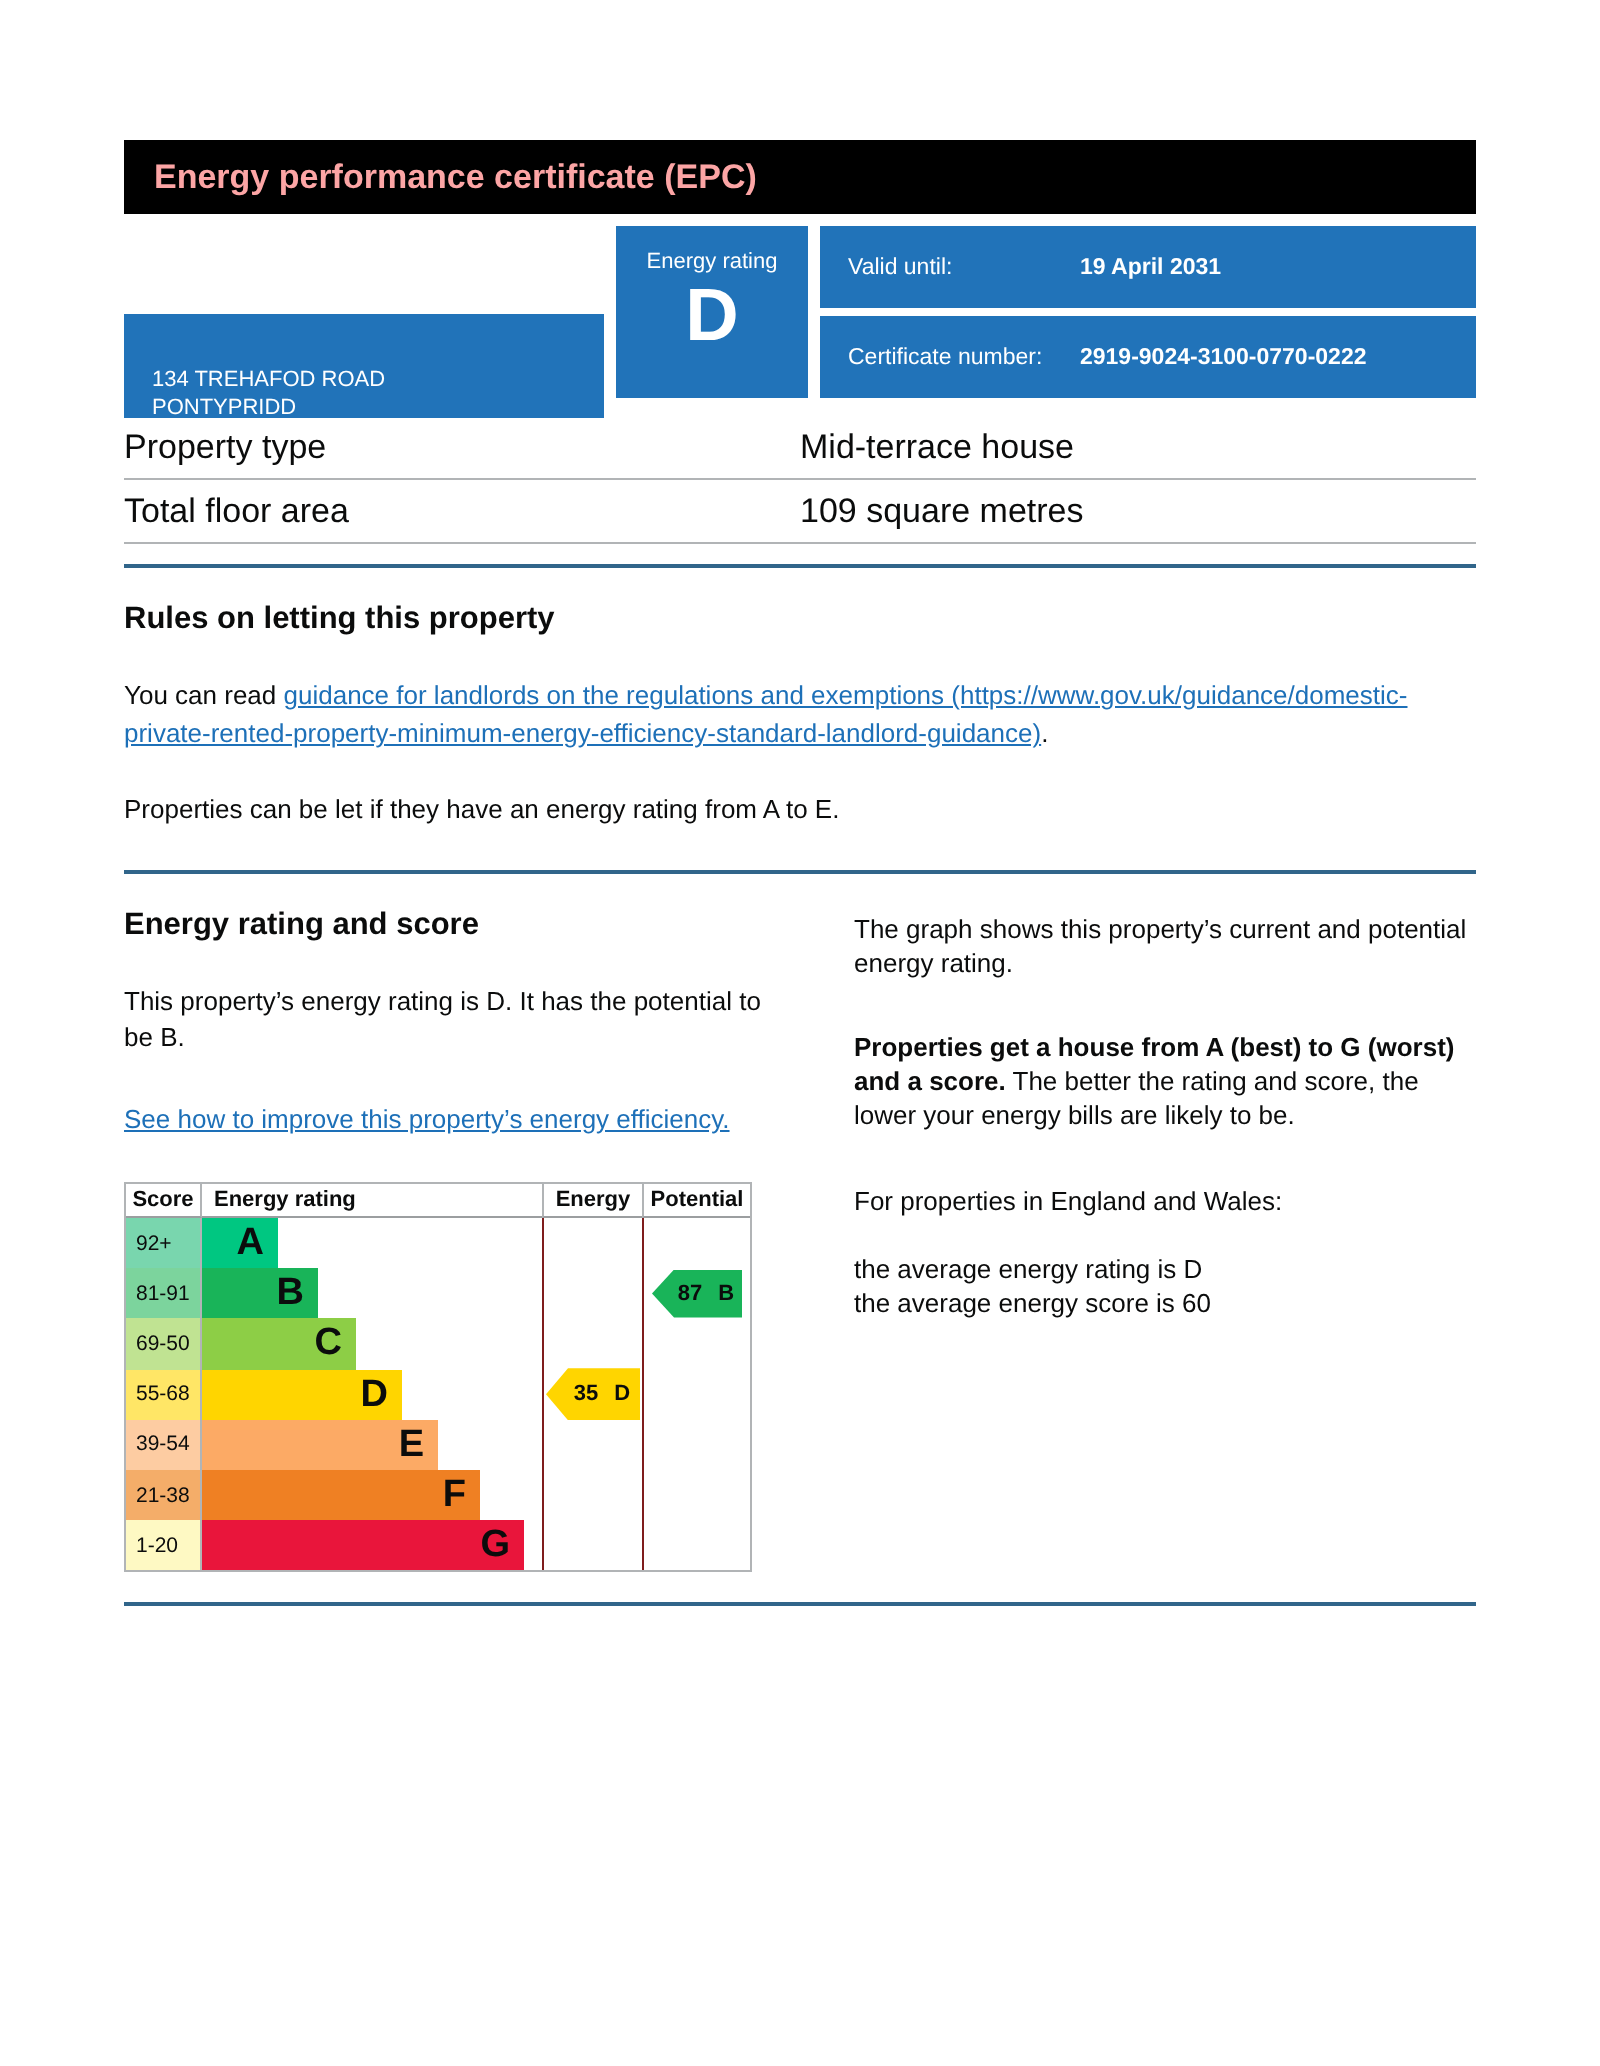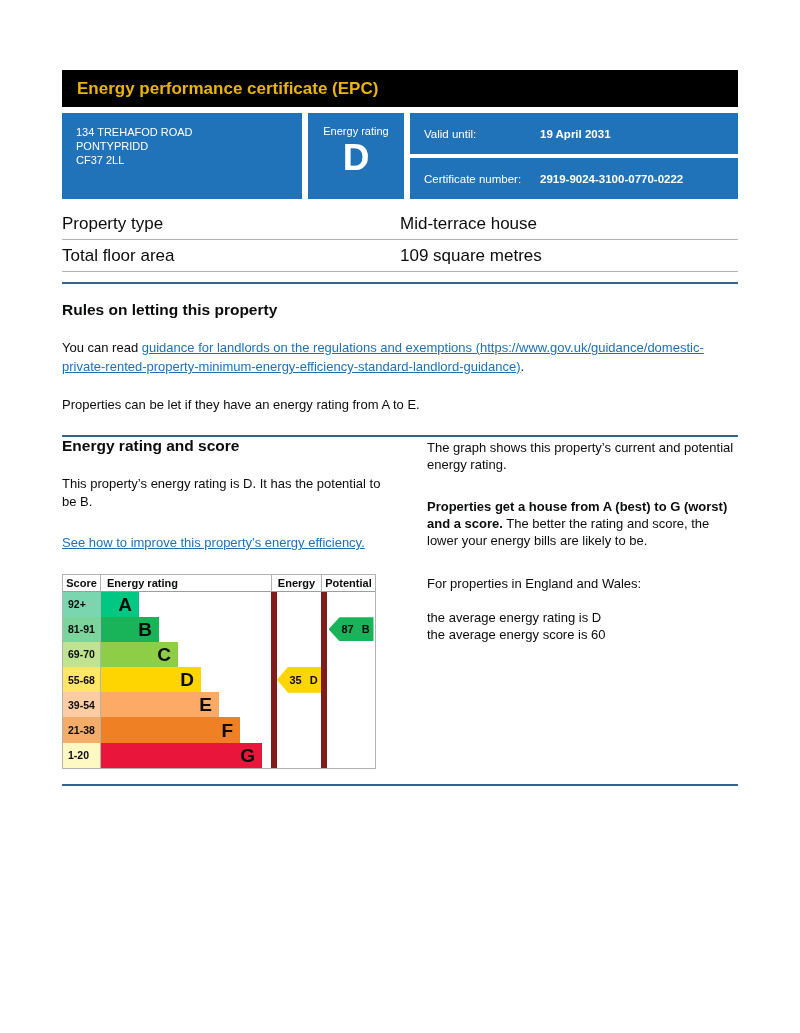--- a/index.html
+++ b/index.html
@@ -7,30 +7,30 @@
   body {
     width:800px; height:1033px;
     font-family:"Liberation Sans", sans-serif;
     color:#0b0c0c;
     position:relative;
   }
   .page { position:absolute; left:62px; top:70px; width:676px; }
 
   
   .title-bar {
-    background:#000; color:#eab308;
+    background:#000; color:#fca5a5;
     height:37px; line-height:37px;
     padding-left:15px;
     font-size:17px; font-weight:bold;
   }
 
   
   .summary { display:flex; gap:6px; margin-top:6px; height:86px; }
   .blue-box { background:#2173b9; color:#fff; }
-  .address-box { width:240px; padding:12px 14px; font-size:11px; line-height:14px; }
+  .address-box { width:240px; padding:26px 14px; font-size:11px; line-height:14px;margin-top:44px; }
   .rating-box { width:96px; text-align:center; padding-top:12px; }
   .rating-box .rating-label { font-size:11px; }
   .rating-box .rating-letter { font-size:37px; font-weight:bold; line-height:42px; }
   .validity { flex:1; display:flex; flex-direction:column; gap:4px; }
   .validity-row { flex:1; display:flex; align-items:center; padding-left:14px; font-size:11.5px; }
   .validity-row .lbl { width:116px; }
   .validity-row .val { font-weight:bold; }
 
   
   .details { margin-top:9px; }
@@ -45,21 +45,21 @@
   .rule-1 { margin-top:10px; }
   .rule-2 { margin-top:21px; }
   .rule-3 { margin-top:15px; }
 
   
   h2 { font-size:15.5px; font-weight:bold; }
   .rules-section h2 { margin-top:17px; }
   .rules-section p { font-size:13px; line-height:19px; margin-top:19px; width:660px; }
   a { color:#1d70b8; text-decoration:underline; }
 
-  .columns { display:flex; }
+  .columns { display:flex; margin-top:17px; }
   .col-left { width:333px; margin-right:32px; }
   .col-right { flex:1; font-size:13px; line-height:17px; }
   .col-left p { font-size:13px; line-height:17.5px; margin-top:20px; }
   .col-left .improve-link { display:inline-block; margin-top:24px; font-size:13px; line-height:17.5px; }
   .col-right .p1 { margin-top:2px; }
   .col-right .p2 { margin-top:25px; }
   .col-right .p3 { margin-top:26px; }
   .col-right .avg { margin-top:17px; }
   .bold { font-weight:bold; }
 
@@ -75,33 +75,33 @@
   }
   .hdr {
     font-size:11px; font-weight:bold; line-height:16px;
     border-bottom:1px solid #9b9ea0;
     white-space:nowrap; overflow:visible;
   }
   .hdr-0 { text-align:center; border-right:1px solid #b1b4b6; }
   .hdr-1 { padding-left:6px; }
   .hdr-2, .hdr-3 { text-align:center; border-left:1px solid #b1b4b6; }
   .score-cell {
-    font-size:10.5px; font-weight:bold;
+    font-size:10.5px; font-weight:normal;
     display:flex; align-items:center; padding-left:5px;
     border-right:1px solid #b1b4b6;
   }
   .bar-cell { position:relative; }
   .bar {
     height:100%;
     display:flex; align-items:center; justify-content:flex-end;
     padding-right:7px;
   }
   .bar span { font-size:19px; font-weight:bold; color:#0b0c0c; line-height:1; }
   .col-cell {
-    border-left:6px solid #7f1d1d;
+    border-left:1px solid #7f1d1d;
     display:flex; align-items:center; justify-content:center;
   }
   .arrow {
     height:26px; width:47px;
     display:flex; align-items:center; justify-content:center;
     padding-left:9px;
     clip-path:polygon(0 50%, 11px 0, 100% 0, 100% 100%, 11px 100%);
     font-size:11px; font-weight:bold; color:#0b0c0c;
   }
   .arrow.pot { height:24px; width:45px; }
@@ -182,21 +182,21 @@
               <span>B</span>
             </div>
           </div>
           <div class="col-cell"></div>
           <div class="col-cell">
             <div class="arrow pot" style="background: rgb(25, 180, 89);">
               <span class="num">87</span>
               <span>B</span>
             </div>
           </div>
-          <div class="score-cell" style="background: rgb(192, 227, 146);">69-70</div>
+          <div class="score-cell" style="background: rgb(192, 227, 146);">69-50</div>
           <div class="bar-cell">
             <div class="bar" style="width: 77px; background: rgb(141, 206, 70);">
               <span>C</span>
             </div>
           </div>
           <div class="col-cell"></div>
           <div class="col-cell"></div>
           <div class="score-cell" style="background: rgb(255, 230, 102);">55-68</div>
           <div class="bar-cell">
             <div class="bar" style="width: 100px; background: rgb(255, 213, 0);">

